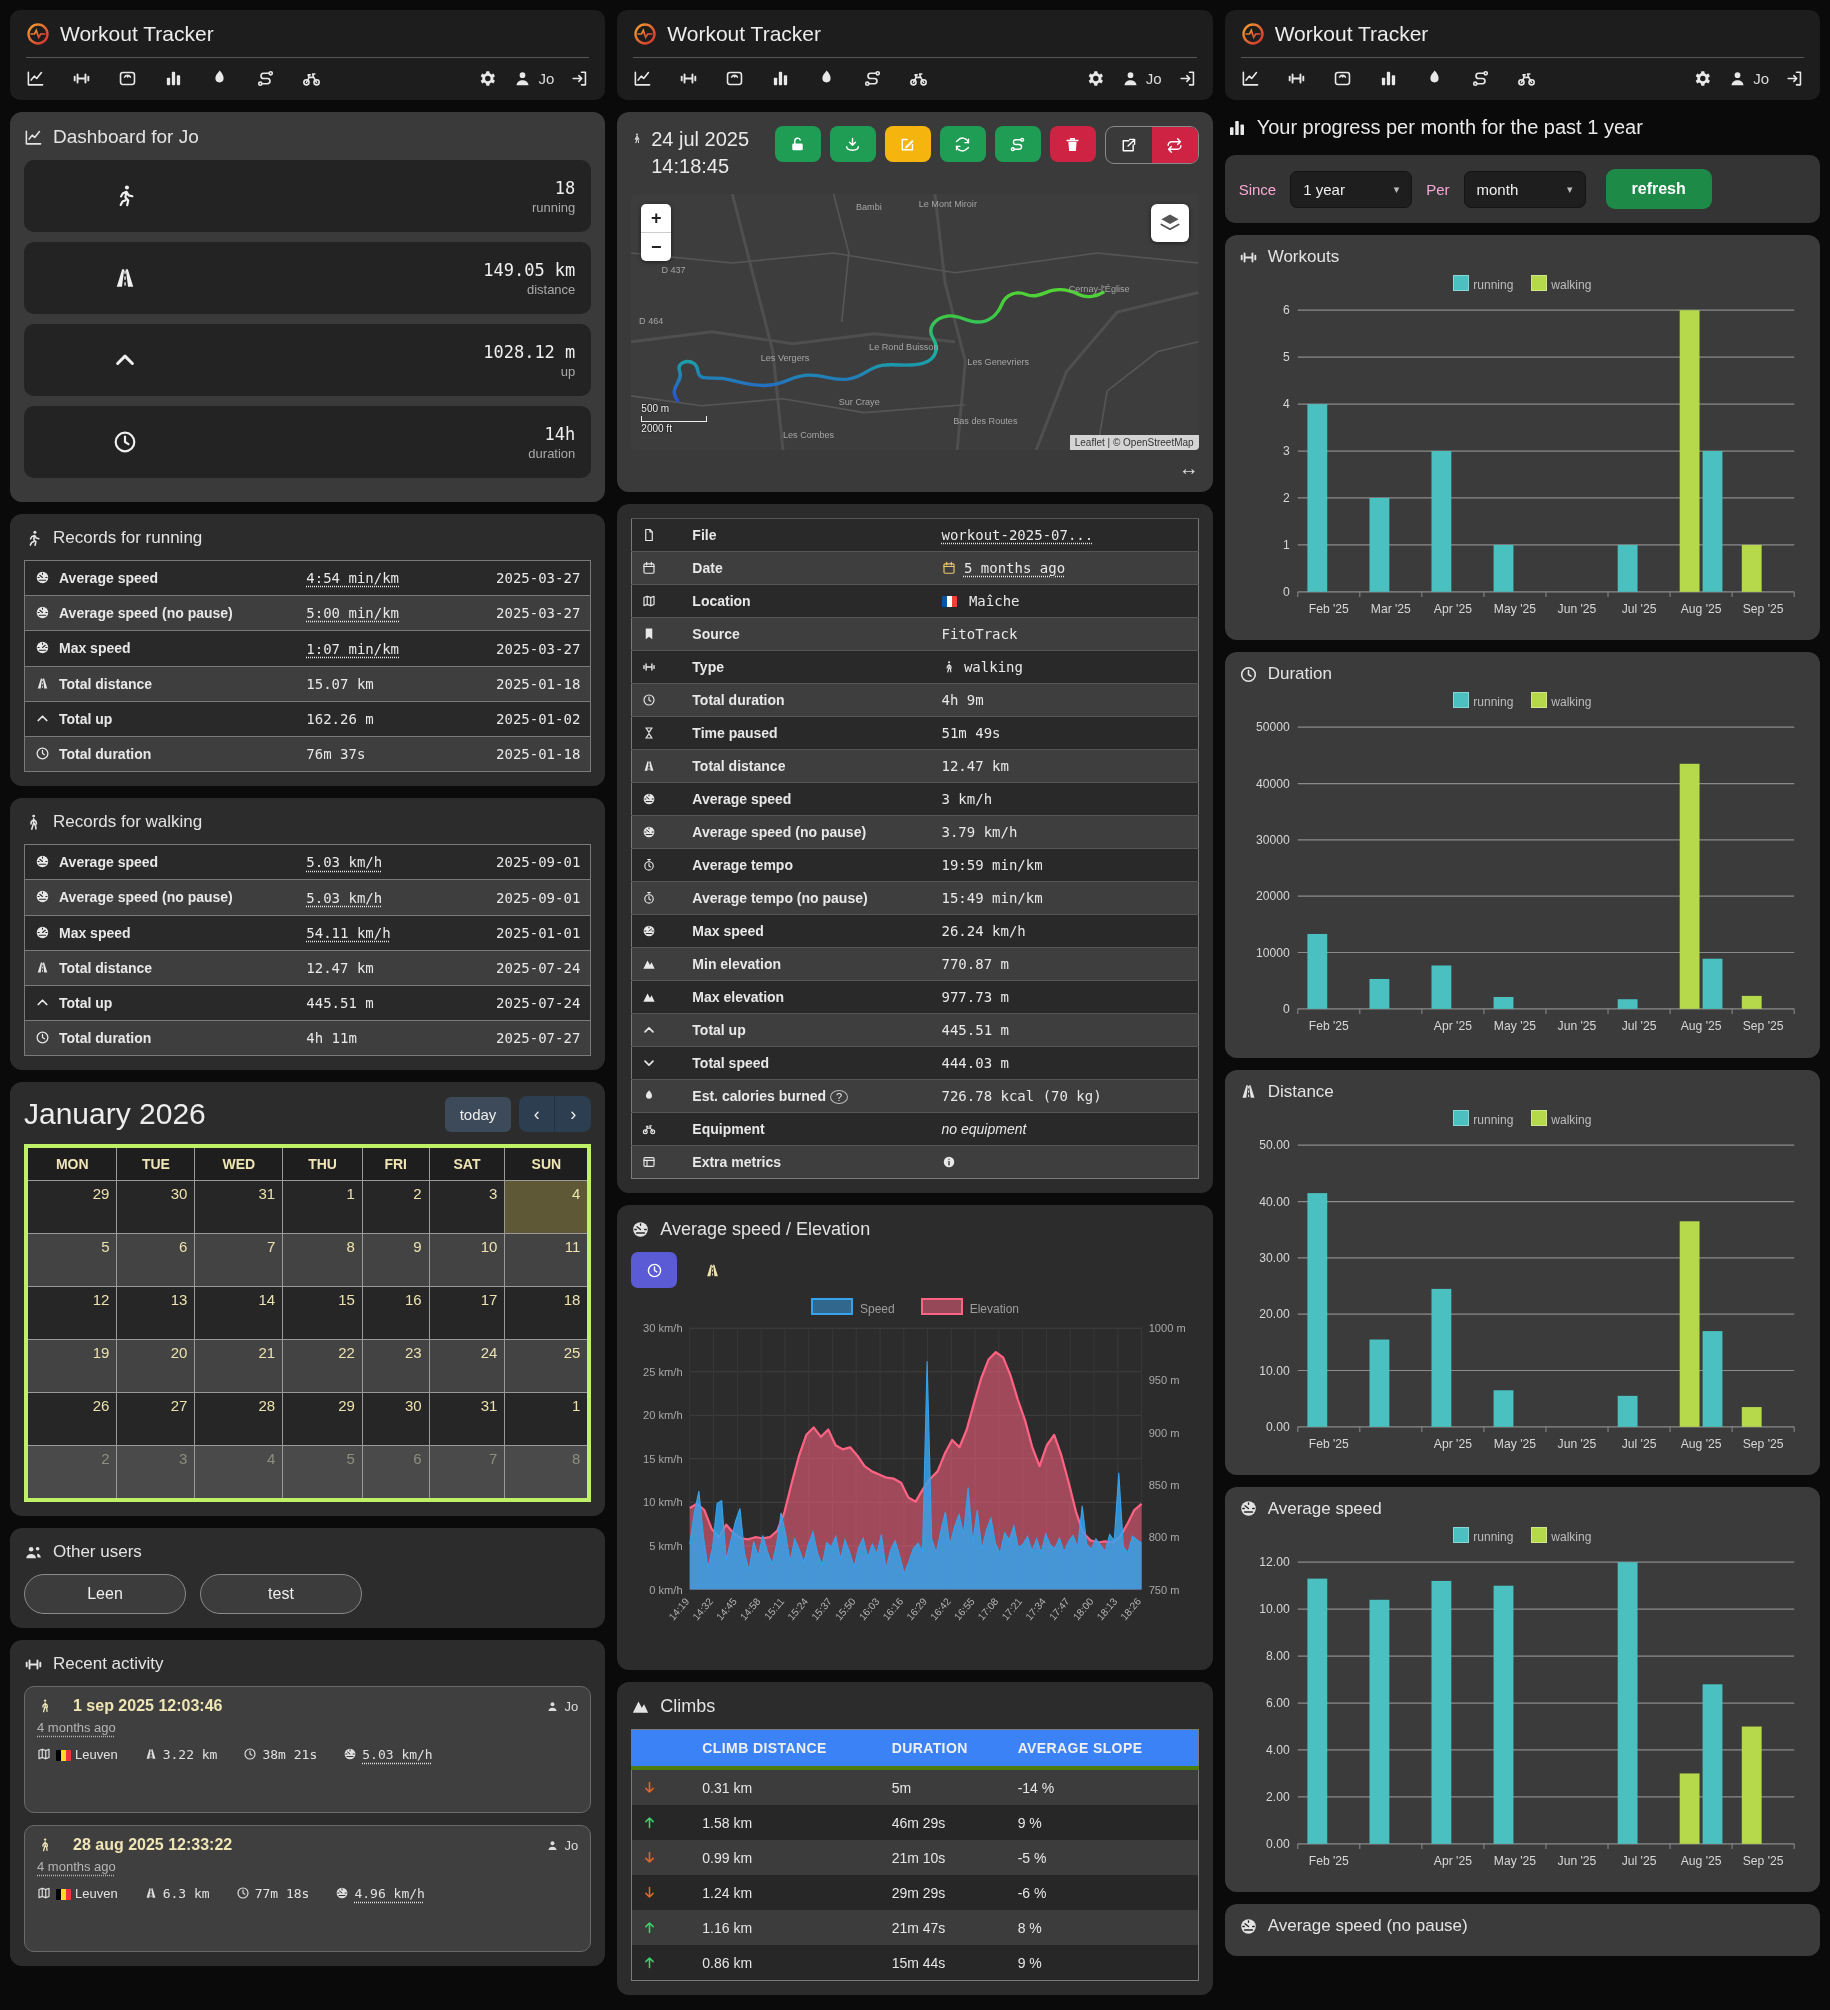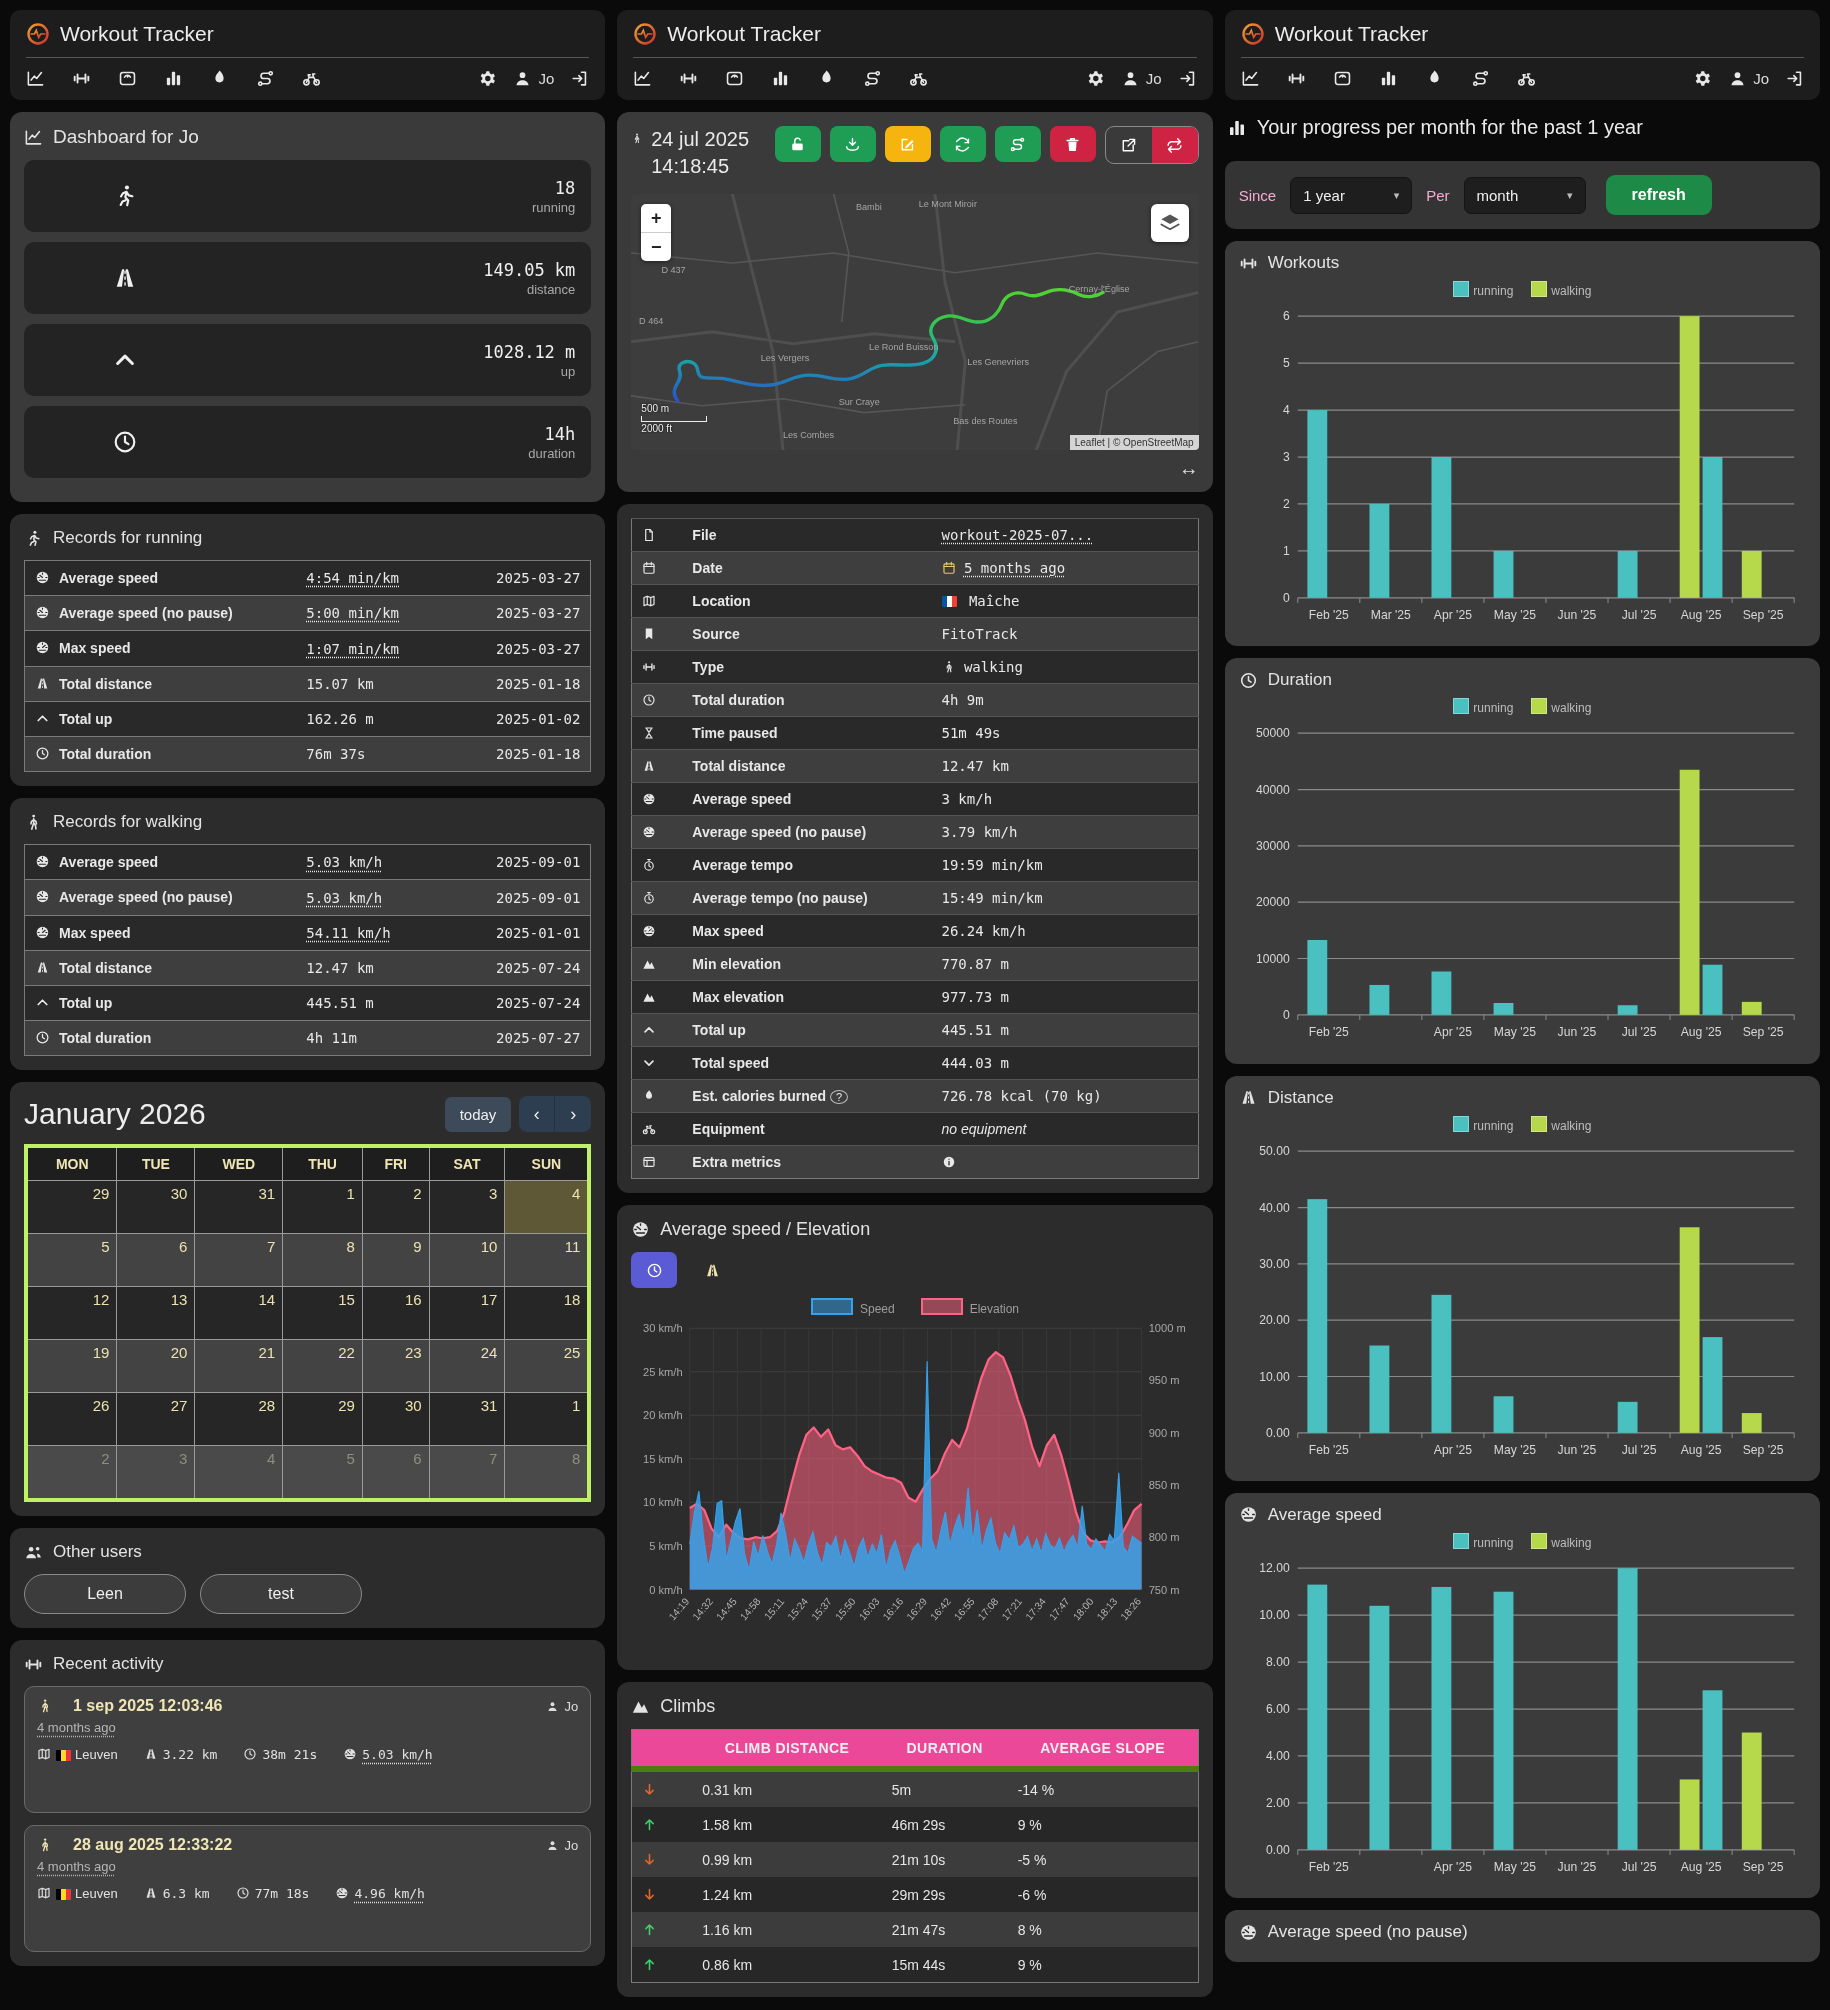--- a/index.html
+++ b/index.html
@@ -87,34 +87,34 @@
   td.ic-c{width:30px;} td.lab-c{width:44%;font-weight:bold;}
   .italic{font-style:italic;font-family:"Liberation Sans", sans-serif;}
   .tgl-row{display:flex;gap:12px;margin:4px 0 10px;}
   .tgl{width:46px;height:36px;border-radius:7px;display:flex;align-items:center;justify-content:center;font-size:17px;cursor:pointer;color:#efe3ae;}
   .tgl.active{background:#5b5bd6;color:#fff;}
   .legend{display:flex;gap:26px;justify-content:center;font-size:12px;color:#9d9d9d;margin-bottom:2px;align-items:center;}
   .key{display:inline-block;width:38px;height:13px;margin-right:7px;vertical-align:-2px;}
   .legend2{display:flex;gap:18px;justify-content:center;font-size:12px;color:#bdbdbd;margin-bottom:2px;align-items:center;}
   .key2{display:inline-block;width:14px;height:14px;margin-right:4px;vertical-align:-2px;border:1px solid rgba(255,255,255,.35);}
   table.climb{width:100%;border-collapse:collapse;border:1px solid #7a7a7a;}
-  table.climb th{background:#ec4899;color:#efefef;font-size:14px;text-align:center;padding:10px;border-bottom:6px solid #4d7c0f;letter-spacing:.4px;}
+  table.climb th{background:#3b82f6;color:#efefef;font-size:14px;text-align:left;padding:10px;border-bottom:4px solid #4d7c0f;letter-spacing:.4px;}
   table.climb td{padding:9px 10px;font-size:14px;}
   table.climb tr.dr:nth-child(odd) td{background:#272727;}
   table.climb tr.dr:nth-child(even) td{background:#3c3c3c;}
   .up-a{color:#3ecf6e;font-size:15px;} .down-a{color:#e0662c;font-size:15px;}
   
   .ctrl{display:flex;align-items:center;gap:14px;background:#343434;border-radius:10px;padding:14px;}
   .ctrl label{font-size:15px;color:#f9a8d4;}
   .select{background:#1e1e1e;color:#eee;border:1px solid #141414;border-radius:7px;padding:9px 12px;font-size:15px;display:flex;align-items:center;gap:26px;cursor:pointer;min-width:96px;}
   .select .chev{font-size:11px;color:#bbb;margin-left:auto;}
   .btn-refresh{margin-left:6px;background:#1d8a47;color:#fff;font-weight:bold;font-size:16px;border:none;border-radius:9px;padding:11px 26px;cursor:pointer;font-family:inherit;}
   .chart-card{background:#3b3b3b;border-radius:12px;padding:12px 14px;}
   .chart-card svg{display:block;width:100%;}
-  .page-title{display:flex;align-items:center;gap:10px;font-size:20px;color:#eaeaea;margin:4px 2px 10px;}
+  .page-title{display:flex;align-items:center;gap:10px;font-size:20px;color:#eaeaea;margin:4px 2px 4px;}
 </style>
 </head>
 <body>
 
 <svg width="0" height="0" style="position:absolute">
   <defs>
     <linearGradient id="grad-logo" x1="0" y1="0" x2="1" y2="1">
       <stop offset="0" stop-color="#f0a030"></stop>
         <stop offset="1" stop-color="#d03030"></stop>
     </linearGradient>

